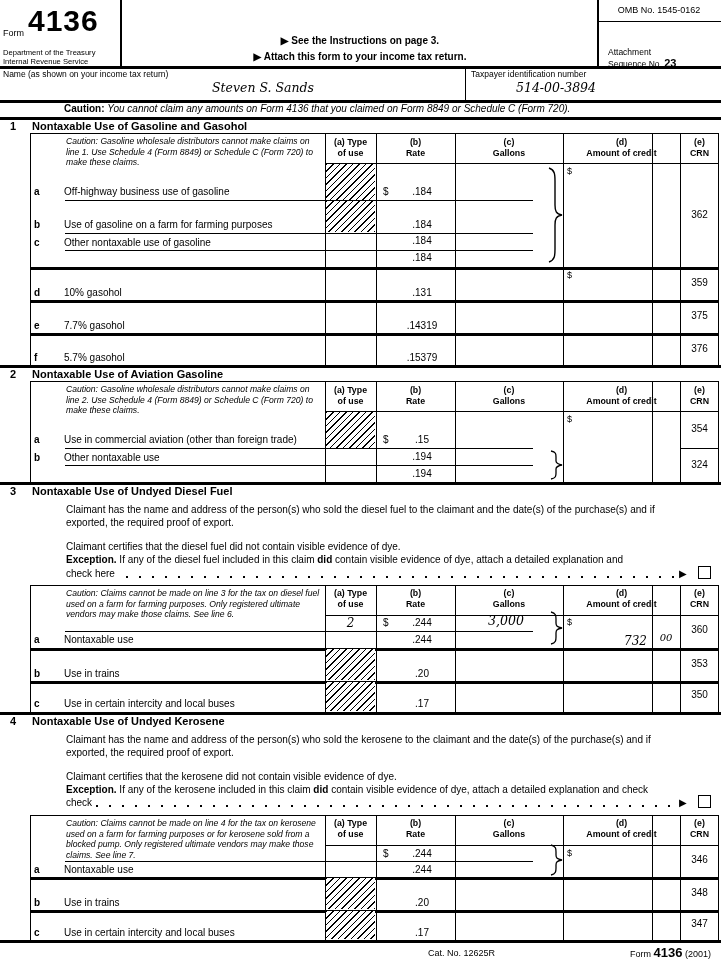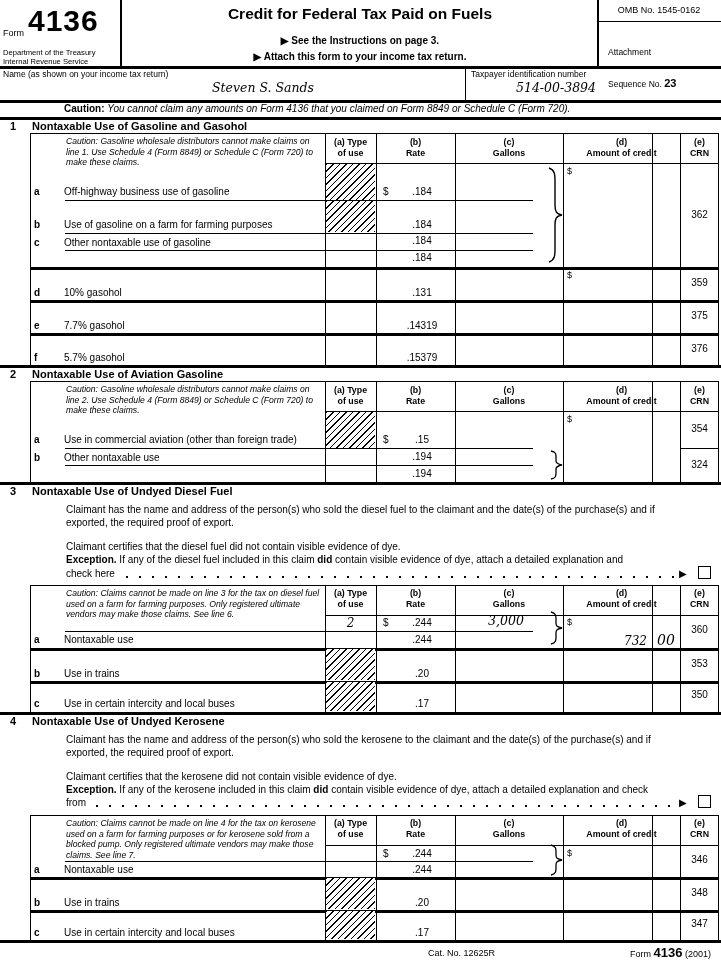--- a/index.html
+++ b/index.html
@@ -29,35 +29,34 @@
 <body>
 
 <div id="page">
 
   <div class="abs" style="left:3px;top:28px;font-size:9px;">Form</div>
   <div class="abs b" style="left:28px;top:4px;font-size:30px;letter-spacing:1px;">4136</div>
   <div class="abs" style="left:3px;top:48px;font-size:7.6px;">Department of the Treasury</div>
   <div class="abs" style="left:3px;top:57px;font-size:7.6px;">Internal Revenue Service</div>
   <div class="vl" style="left:120px;top:0;height:66px;width:1.8px;"></div>
 
-  <div class="abs b ctr" style="left:130px;top:5px;width:460px;font-size:15.5px;">Credit for Federal Tax Paid on Fuels</div>
   <div class="abs b ctr" style="left:130px;top:35px;width:460px;font-size:10px;">
     <span>▶</span>
     <span>See the Instructions on page 3.</span>
   </div>
   <div class="abs b ctr" style="left:130px;top:51px;width:460px;font-size:10px;">
     <span>▶</span>
     <span>Attach this form to your income tax return.</span>
   </div>
 
   <div class="vl" style="left:597px;top:0;height:66px;width:1.8px;"></div>
   <div class="abs ctr" style="left:598px;top:5px;width:122px;font-size:9px;">OMB No. 1545-0162</div>
   <div class="hl" style="left:597px;top:21px;width:124px;"></div>
   <div class="abs" style="left:608px;top:47px;font-size:8.5px;">Attachment</div>
-  <div class="abs" style="left:608px;top:57px;font-size:8.5px;margin-top:20px;"><span>Sequence No.</span>&nbsp;<span class="b" style="font-size:11px;">23</span></div>
+  <div class="abs" style="left:608px;top:57px;font-size:8.5px;"><span>Sequence No.</span>&nbsp;<span class="b" style="font-size:11px;">23</span></div>
 
   <div class="hl th" style="left:0;top:66px;width:721px;"></div>
 
   <div class="abs" style="left:3px;top:69px;font-size:8.5px;">Name (as shown on your income tax return)</div>
   <div class="abs hand" style="left:212px;top:80px;font-size:12.5px;">Steven S. Sands</div>
   <div class="vl" style="left:465px;top:67px;height:33px;"></div>
   <div class="abs" style="left:471px;top:69px;font-size:8.5px;">Taxpayer identification number</div>
   <div class="abs hand" style="left:516px;top:80px;font-size:12.5px;">514-00-3894</div>
   <div class="hl th" style="left:0;top:100px;width:721px;"></div>
 
@@ -216,21 +215,21 @@
   <div class="abs hand ctr" style="left:326px;top:616px;width:49px;font-size:12px;">2</div>
   <div class="abs t10" style="left:383px;top:617px;">$</div>
   <div class="abs t10 ctr" style="left:392px;top:617px;width:60px;">.244</div>
   <div class="abs hand ctr" style="left:456px;top:613px;width:100px;font-size:12.5px;">3,000</div>
   <div class="abs t9" style="left:567px;top:617px;">$</div>
   <div class="hl" style="left:65px;top:631px;width:468px;"></div>
   <div class="abs b t10" style="left:34px;top:634px;">a</div>
   <div class="abs t10" style="left:64px;top:634px;">Nontaxable use</div>
   <div class="abs t10 ctr" style="left:392px;top:634px;width:60px;">.244</div>
   <div class="abs hand rt" style="left:563px;top:634px;width:84px;font-size:12px;">732</div>
-  <div class="abs hand ctr" style="left:652px;top:632px;width:28px;font-size:14px;">00</div>
+  <div class="abs hand ctr" style="left:652px;top:632px;width:28px;font-size:10px;">00</div>
   <div class="abs t10 ctr" style="left:681px;top:624px;width:37px;">360</div>
   <svg class="brace" style="left:548px;top:611px;" width="16" height="34" viewBox="0 0 16 34">
     <path d="M3,1 C8,2 8,5 8,8 L8,12 C8,15 9,16 14,17 C9,18 8,19 8,22 L8,26 C8,29 8,32 3,33" fill="none" stroke="#000" stroke-width="1.3"></path>
   </svg>
   <div class="hl th" style="left:30px;top:648px;width:689px;"></div>
 
   <div class="hatch" style="left:326px;top:649px;width:49px;height:31px;"></div>
   <div class="abs b t10" style="left:34px;top:668px;">b</div>
   <div class="abs t10" style="left:64px;top:668px;">Use in trains</div>
   <div class="abs t10 ctr" style="left:392px;top:668px;width:60px;">.20</div>
@@ -249,21 +248,21 @@
 
   <div class="abs t10 nw" style="left:66px;top:734px;">Claimant has the name and address of the person(s) who sold the kerosene to the claimant and the date(s) of the purchase(s) and if</div>
   <div class="abs t10 nw" style="left:66px;top:747px;">exported, the required proof of export.</div>
   <div class="abs t10 nw" style="left:66px;top:771px;">Claimant certifies that the kerosene did not contain visible evidence of dye.</div>
   <div class="abs t10 nw" style="left:66px;top:784px;">
     <span class="b">Exception.</span>
     <span>If any of the kerosene included in this claim</span>
     <span class="b">did</span>
     <span>contain visible evidence of dye, attach a detailed explanation and check</span>
   </div>
-  <div class="abs t10" style="left:66px;top:797px;">from</div>
+  <div class="abs t10" style="left:66px;top:797px;">check</div>
   <div class="dots" style="left:96px;top:805px;width:578px;"></div>
   <div class="abs" style="left:679px;top:797px;font-size:10px;">▶</div>
   <div class="cb" style="left:698px;top:795px;"></div>
 
   <div class="hl" style="left:30px;top:815px;width:689px;"></div>
   <div class="vl" style="left:30px;top:815px;height:125px;"></div>
   <div class="vl" style="left:325px;top:815px;height:125px;"></div>
   <div class="vl" style="left:376px;top:815px;height:125px;"></div>
   <div class="vl" style="left:455px;top:815px;height:125px;"></div>
   <div class="vl" style="left:563px;top:815px;height:125px;"></div>

